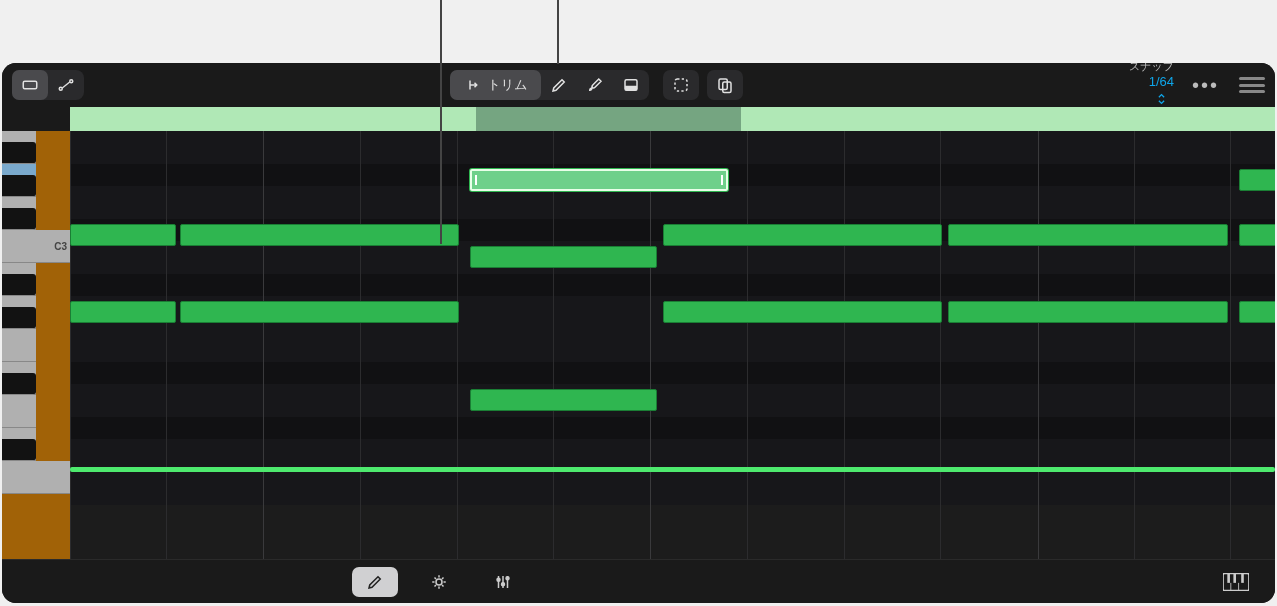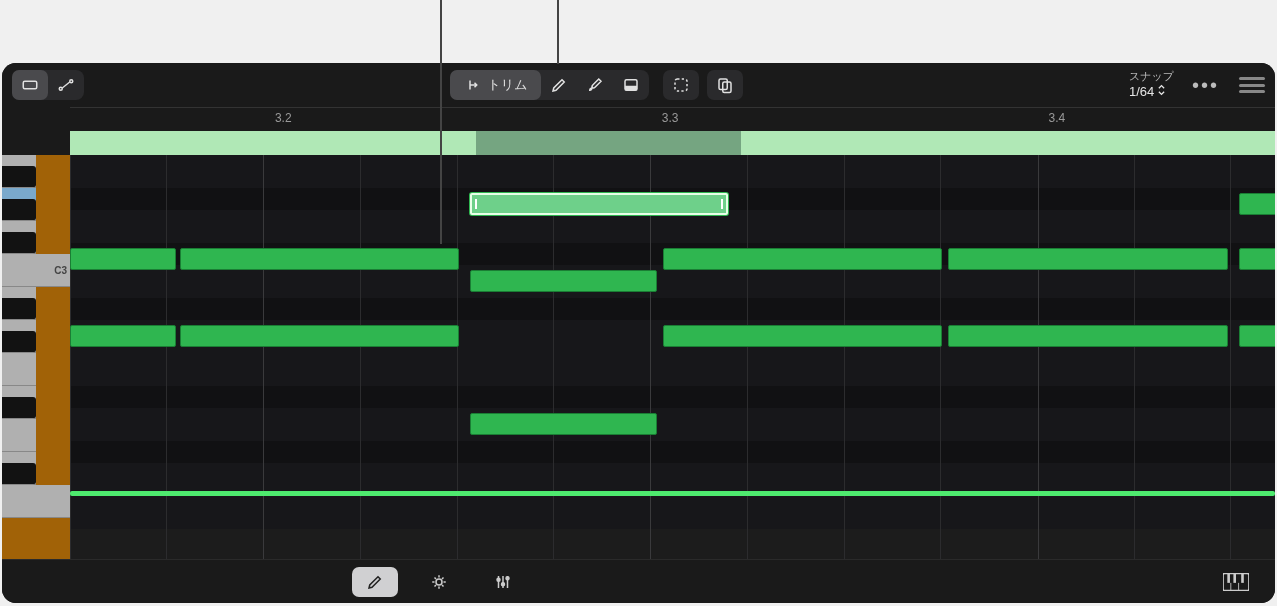--- a/index.html
+++ b/index.html
@@ -57,25 +57,25 @@
     .tb-btn.single { background:#2a2a2c; }
     .tb-btn.selected { background:#4a4a4d; }
     .tb-spacer { flex: 1; }
     .tb-trim {
       display: flex; align-items: center; gap:6px;
       font-size: 13px; font-weight:500;
       padding: 12px 14px;
       background:#4a4a4d;
     }
     .snap {
-      display:flex; flex-direction:column; align-items:flex-start;
+      display:flex; flex-direction:column; align-items:flex-end;
       color:#bbb; font-size:11px; line-height:1.2;
       padding-right:4px; margin-left:20px;
     }
-    .snap-val { font-size:13px; color:#e5e5e5; display:flex;align-items:center;gap:3px;}
+    .snap-val { font-size:13px; color:#0ea5e9; display:flex;align-items:center;gap:3px;flex-direction:column;}
     .chev-vert svg{width:9px;height:14px;}
     .dots { font-size:20px;letter-spacing:2px;color:#bbb;padding:0 6px;}
     .hamb { width:26px;height:16px;display:flex;flex-direction:column;justify-content:space-between;margin-left:6px;}
     .hamb span{height:3px;background:#888;border-radius:2px;}
     
     .ruler {
       height: 24px;
       background: #1a1a1a;
       position: relative;
       margin-left: 68px;
@@ -272,25 +272,20 @@
     <div class="tb-btn">
       <span class="dots">•••</span>
     </div>
     <div class="hamb">
       <span></span>
         <span></span>
         <span></span>
     </div>
   </div>
 
-  <div class="ruler" id="ruler">
-      <span class="ruler-lbl" style="left: 17.7%;">3.2</span>
-      <span class="ruler-lbl" style="left: 49.8%;">3.3</span>
-      <span class="ruler-lbl" style="left: 81.9%;">3.4</span>
-    </div>
 
   <div class="region">
     <div class="region-overlay" id="region-overlay" style="left: 33.7%; width: 22%;"></div>
   </div>
 
   <div class="editor">
     <div class="piano" id="piano">
         <div class="piano-key short" style="top: 0px;"></div>
         <div class="piano-key black" style="top: 11px;"></div>
         <div class="piano-key short sel" style="top: 33px;"></div>

